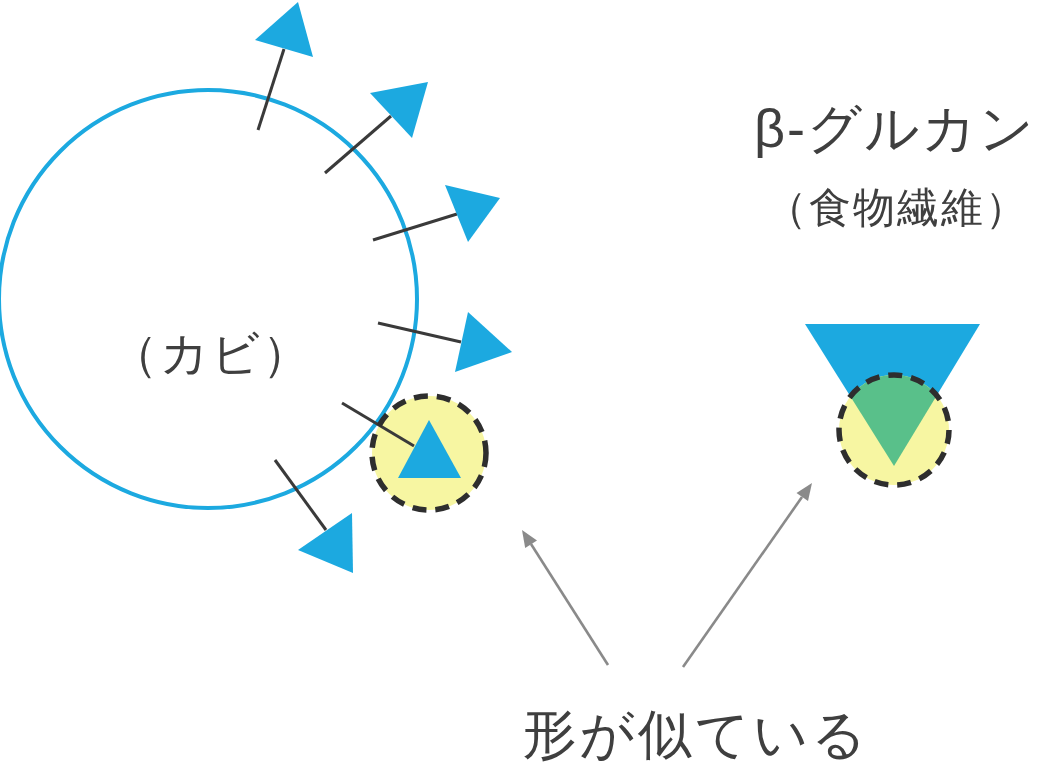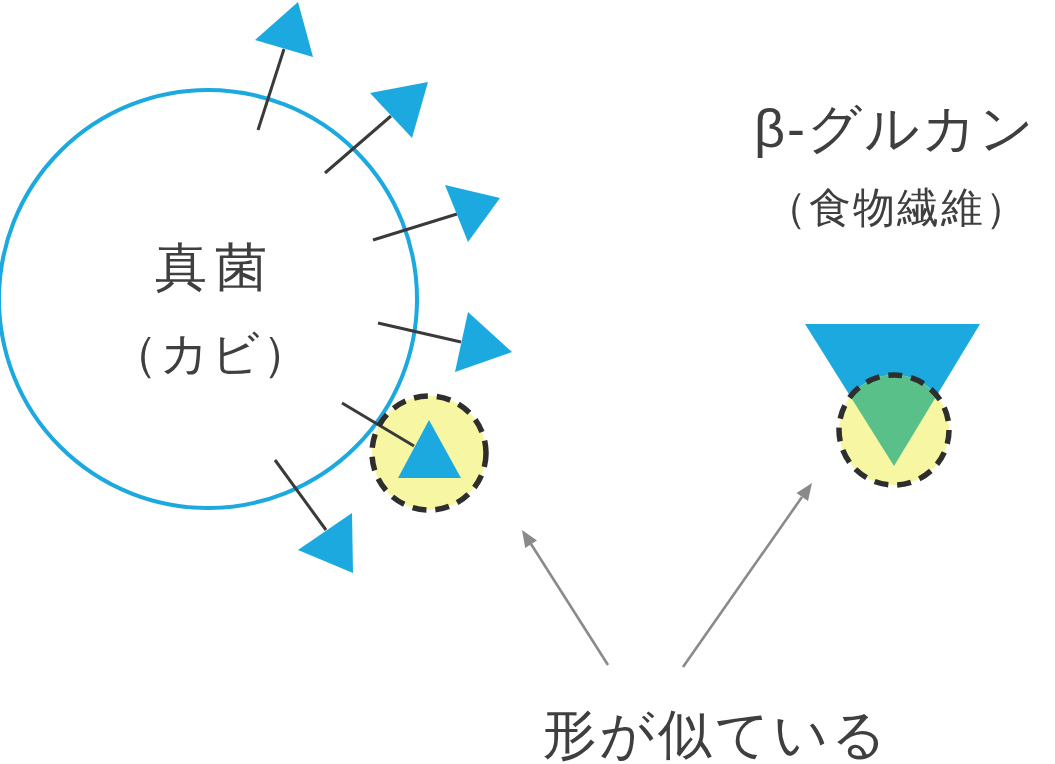--- a/index.html
+++ b/index.html
@@ -80,21 +80,21 @@
     font-weight: 400;
     color: var(--text);
     white-space: nowrap;
     line-height: 1;
     letter-spacing: 2px;
   }
   .fungus-label      { left: 215px; top: 267px; font-size: 52px; letter-spacing: 8px; }
   .fungus-paren      { left: 211px; top: 354px; font-size: 48px; }
   .beta-title        { left: 895px; top: 128px; font-size: 54px; }
   .beta-subtitle     { left: 897px; top: 208px; font-size: 42px; }
-  .similar-caption   { left: 696px; top: 734px; font-size: 54px; letter-spacing: 3px; margin-left: 20px; }
+  .similar-caption   { left: 696px; top: 734px; font-size: 54px; letter-spacing: 3px; }
 </style>
 </head>
 <body>
 
 <div class="stage">
 
   <svg class="diagram" width="1055" height="764" viewBox="0 0 1055 764">
     <defs>
       <clipPath id="clip-right-highlight">
         <circle cx="894" cy="430" r="55"></circle>
@@ -128,19 +128,18 @@
     <g>
       <line class="sim-arrow-line" x1="608" y1="665" x2="531" y2="544"></line>
       <polygon class="sim-arrow-head" points="522,530 537,540.5 525.2,548.1"></polygon>
     </g>
     <g>
       <line class="sim-arrow-line" x1="683" y1="667" x2="802" y2="497"></line>
       <polygon class="sim-arrow-head" points="812,483 808,501 796.5,492.9"></polygon>
     </g>
   </svg>
 
-  <div class="label fungus-label">真菌</div>
   <div class="label fungus-paren">（カビ）</div>
   <div class="label beta-title">β-グルカン</div>
   <div class="label beta-subtitle">（食物繊維）</div>
   <div class="label similar-caption">形が似ている</div>
 
 </div>
 
 </body></html>

